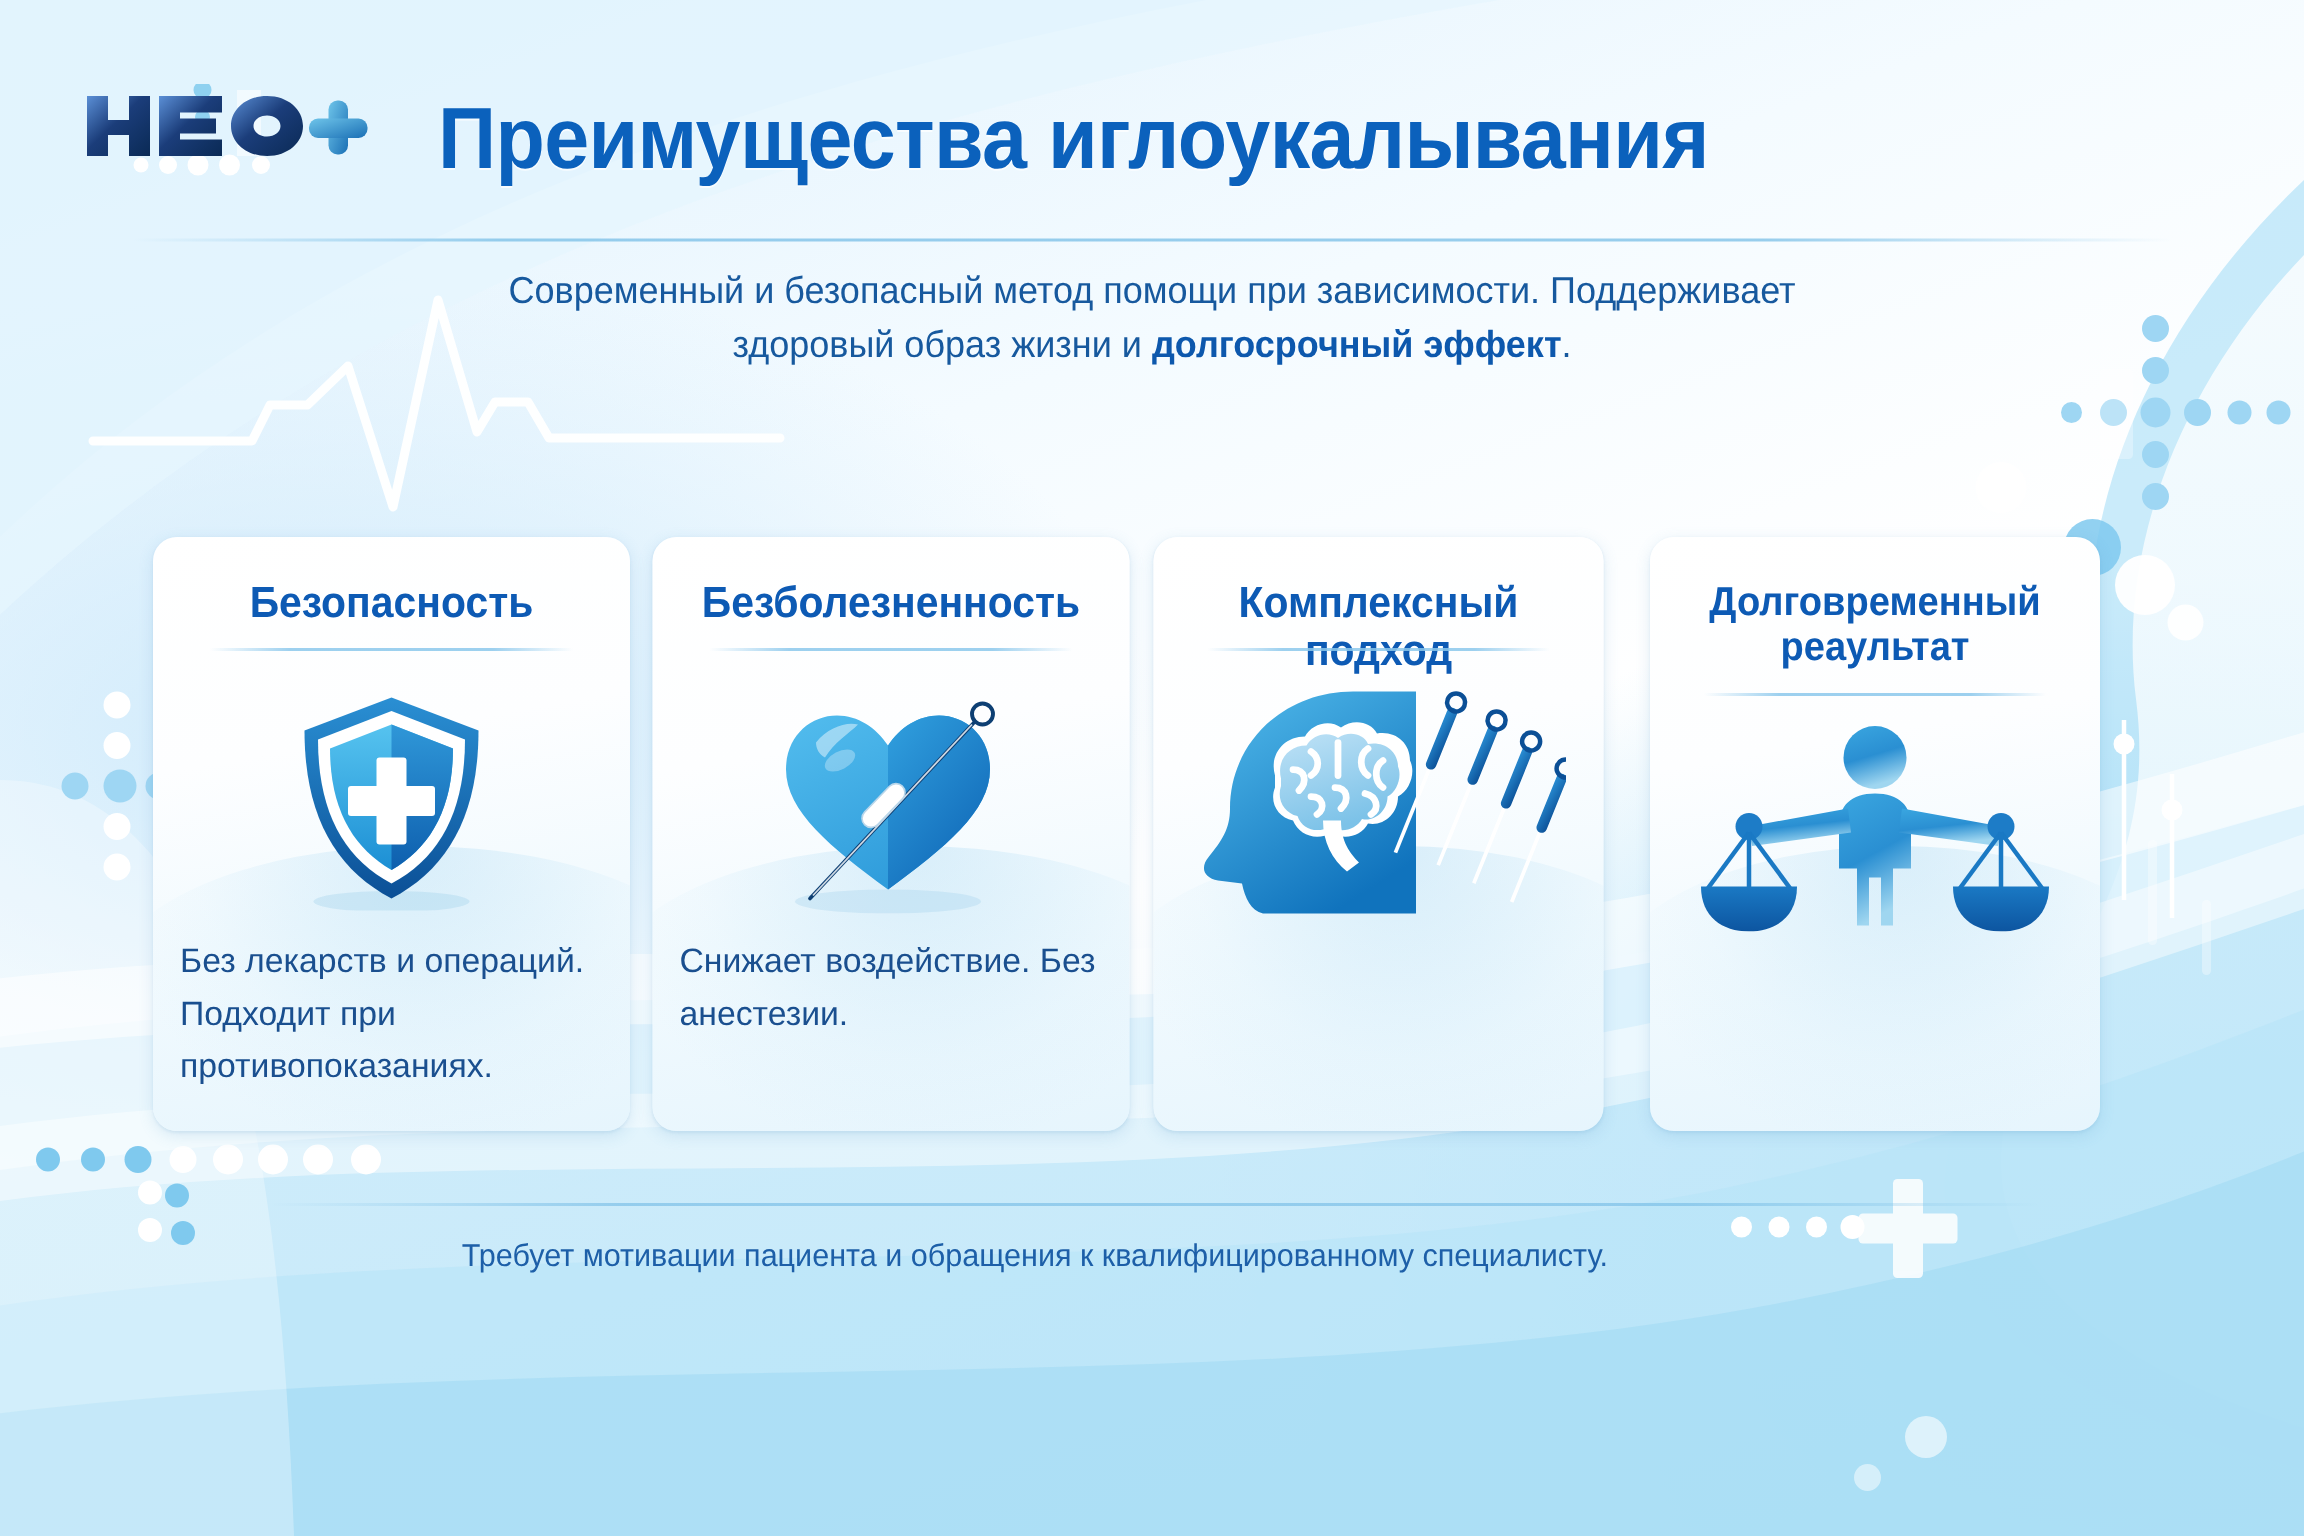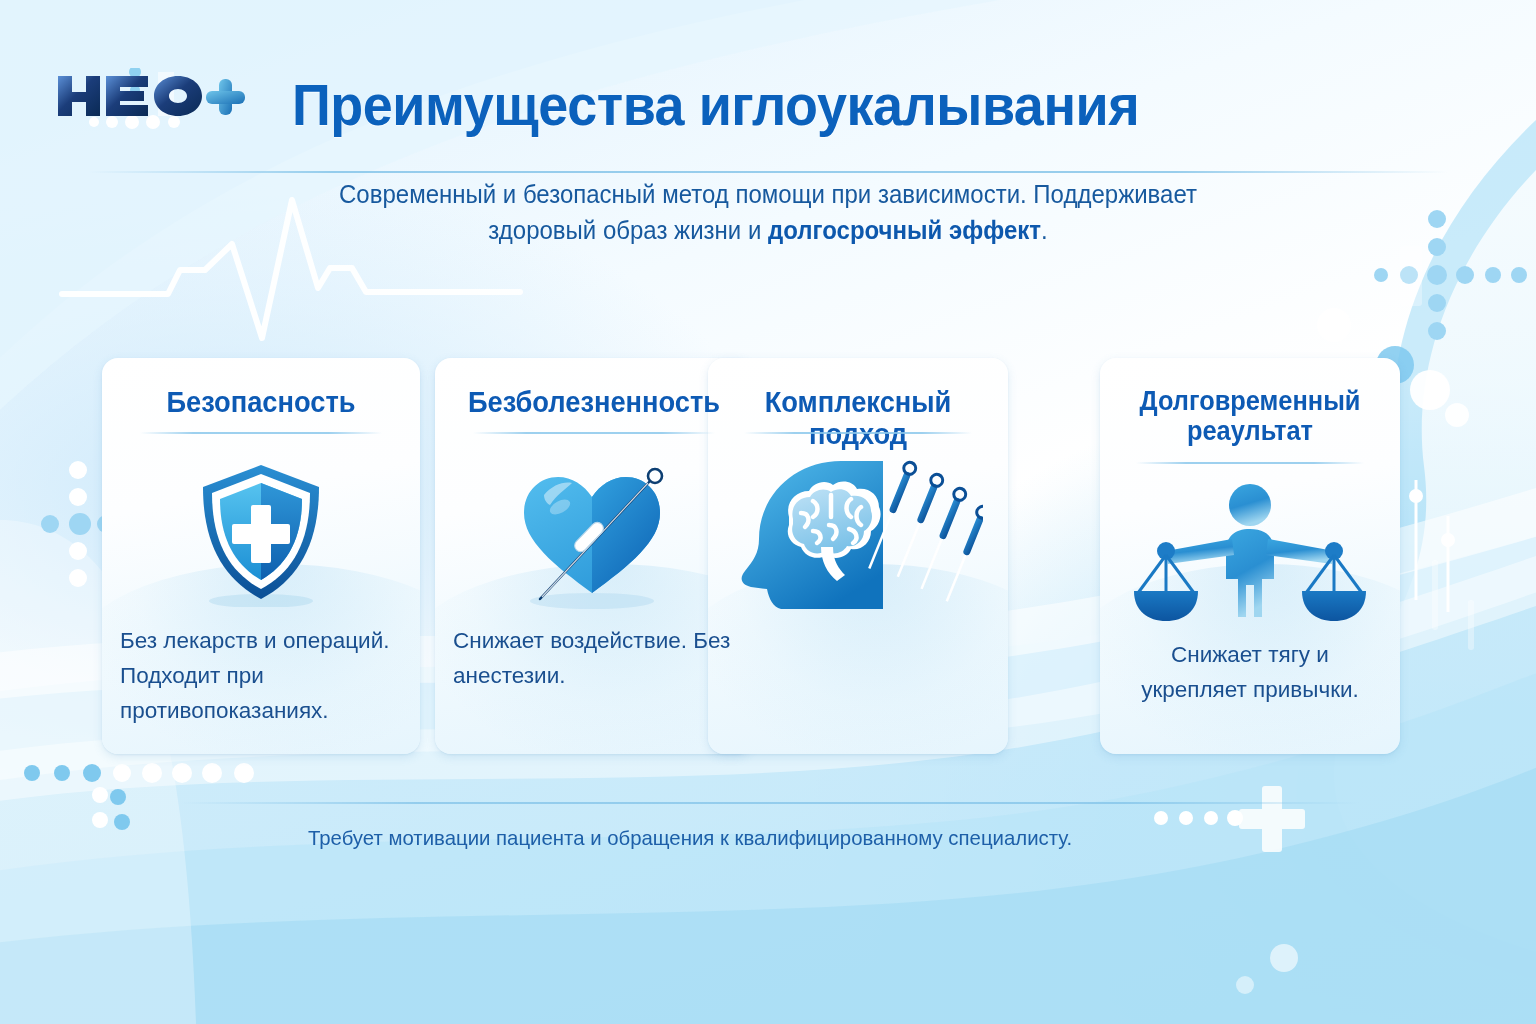--- a/index.html
+++ b/index.html
@@ -13,21 +13,21 @@
     position:absolute; inset:0; width:1536px; height:1024px;
     background:
       radial-gradient(ellipse 900px 520px at 14% 48%, #cfeafb 0%, rgba(207,234,251,0) 62%),
       radial-gradient(ellipse 1000px 700px at 92% 78%, #a9ddf6 0%, rgba(169,221,246,0) 60%),
       linear-gradient(160deg,#dff1fd 0%,#f4fbff 32%,#ffffff 55%,#eaf7fe 78%,#cdecfb 100%);
     overflow:hidden;
   }
   .bgsvg{ position:absolute; inset:0; width:1536px; height:1024px; pointer-events:none; }
 
   
-  .header{ position:absolute; left:0; top:16px; width:1536px; height:192px; }
+  .header{ position:absolute; left:0; top:4px; width:1536px; height:192px; }
   .logo{
     position:absolute; left:52px; top:52px; width:200px; height:60px;
   }
   .logo svg{ display:block; }
   .title{
     position:absolute; left:292px; top:55px;
     font-size:58px; font-weight:bold; letter-spacing:-0.5px;
     color:#0b61bc;
     font-family:"Liberation Sans Narrow","Liberation Sans",sans-serif;
     transform:scaleX(0.93); transform-origin:left center;
@@ -58,21 +58,21 @@
     box-shadow:0 3px 10px rgba(80,150,200,.16), 0 1px 2px rgba(80,150,200,.12);
     overflow:hidden;
   }
   .card::after{
     content:""; position:absolute; left:-10%; top:52%; width:130%; height:60%;
     background:radial-gradient(ellipse 70% 120% at 50% 0%, rgba(150,208,240,.30) 0%, rgba(190,228,247,.10) 50%, rgba(255,255,255,0) 72%);
     border-radius:50% 50% 0 0 / 40% 40% 0 0;
   }
   .c1{ left:102px; }
   .c2{ left:435px;text-decoration:underline; }
-  .c3{ left:708px; width:300px; }
+  .c3{ left:769px; width:300px; }
   .c4{ left:1100px; width:300px; }
 
   .card-title{
     position:absolute; left:0; top:28px; width:100%;
     text-align:center; color:#0d5ab4;
     font-size:29px; font-weight:bold; line-height:1.12;
     font-family:"Liberation Sans Narrow","Liberation Sans",sans-serif;
     transform:scaleX(0.94); transform-origin:center top;
     z-index:3;
   }
@@ -450,20 +450,19 @@
 
           <circle cx="202" cy="70" r="9" fill="#1d7cc7"></circle>
           <g stroke="#1a79c4" stroke-width="3" fill="none">
             <line x1="202" y1="74" x2="174" y2="112"></line>
             <line x1="202" y1="74" x2="230" y2="112"></line>
             <line x1="202" y1="74" x2="202" y2="112"></line>
           </g>
           <path d="M170 110 L234 110 C 234 130 220 140 202 140 C 184 140 170 130 170 110 Z" fill="url(#pan)"></path>
         </svg>
       </div>
-      <div class="card-text">Снижает тягу и укрепляет привычки.</div>
     </div>
   </div>
 
   <div class="foot-rule"></div>
   <div class="footer">Требует мотивации пациента и обращения к квалифицированному специалисту.</div>
 
 </div>
 
 </body></html>

